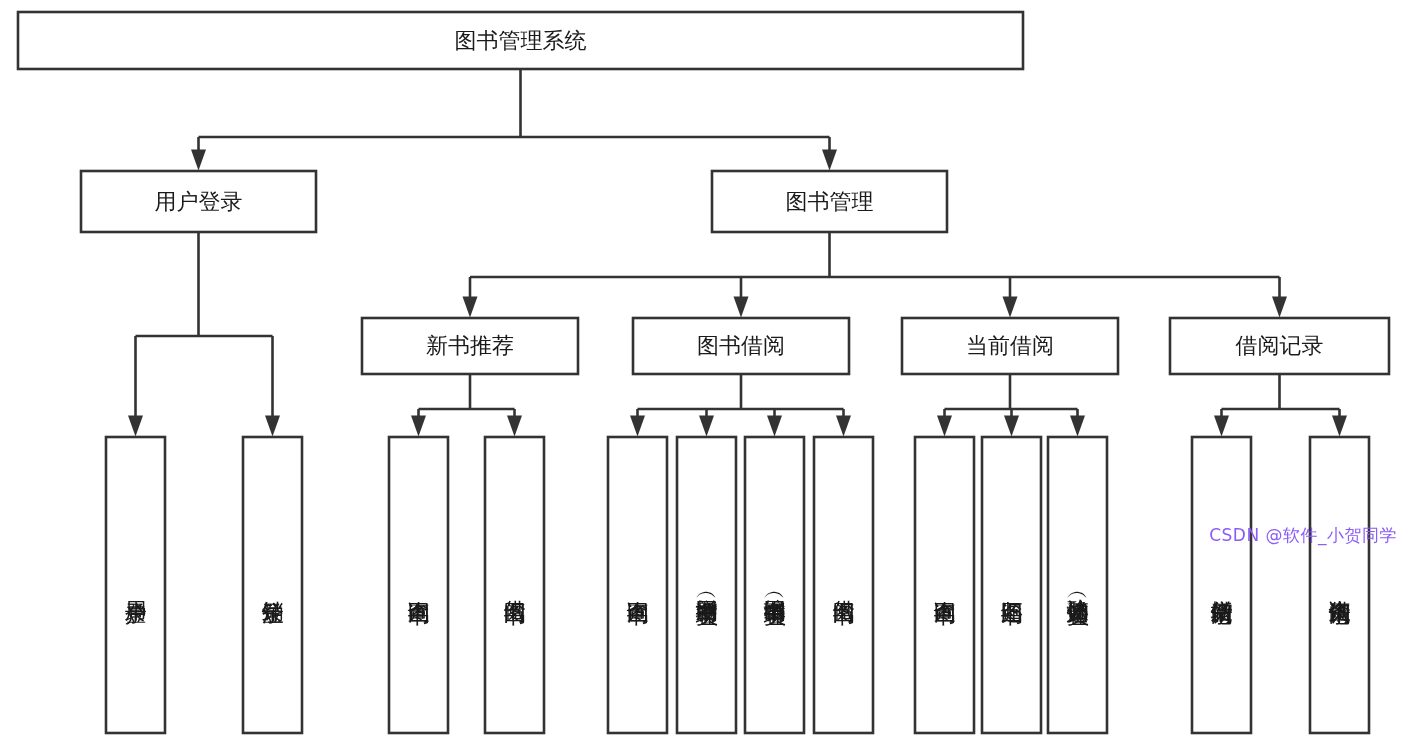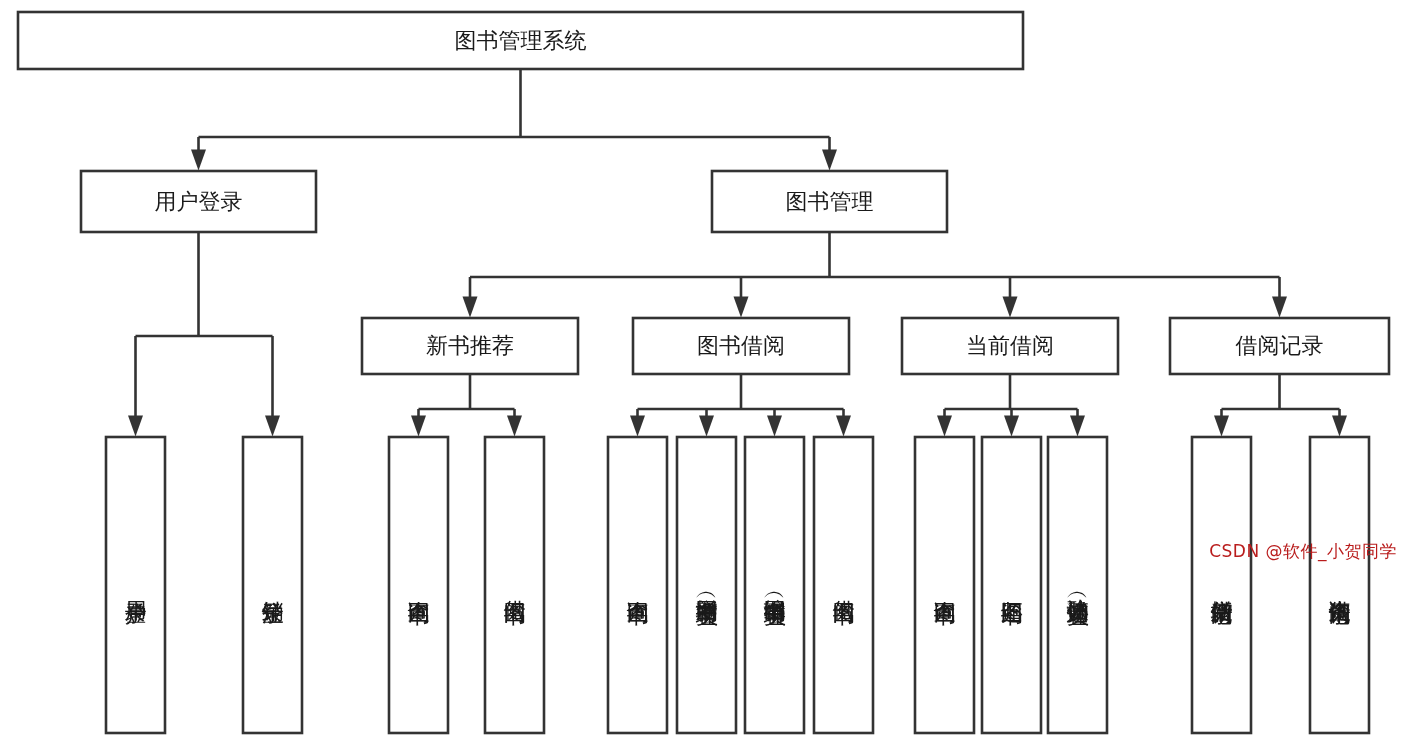--- a/index.html
+++ b/index.html
@@ -58,24 +58,24 @@
     writing-mode: vertical-rl;
     text-orientation: upright;
     white-space: nowrap;
     letter-spacing: 1px;
     text-align: center;
     pointer-events: none;
   }
   .watermark {
     position: absolute;
     right: 8px;
-    bottom: 6px;
+    bottom: 22px;
     font-family: "DejaVu Sans", "Liberation Sans", sans-serif;
     font-size: 17px;
-    color: #b91c1c;
+    color: #8b5cf6;
     white-space: nowrap;
     letter-spacing: 0.5px;
     margin-top: 43px;
   }
 </style>
 </head>
 <body>
 
 <div id="diagram-root">
 

